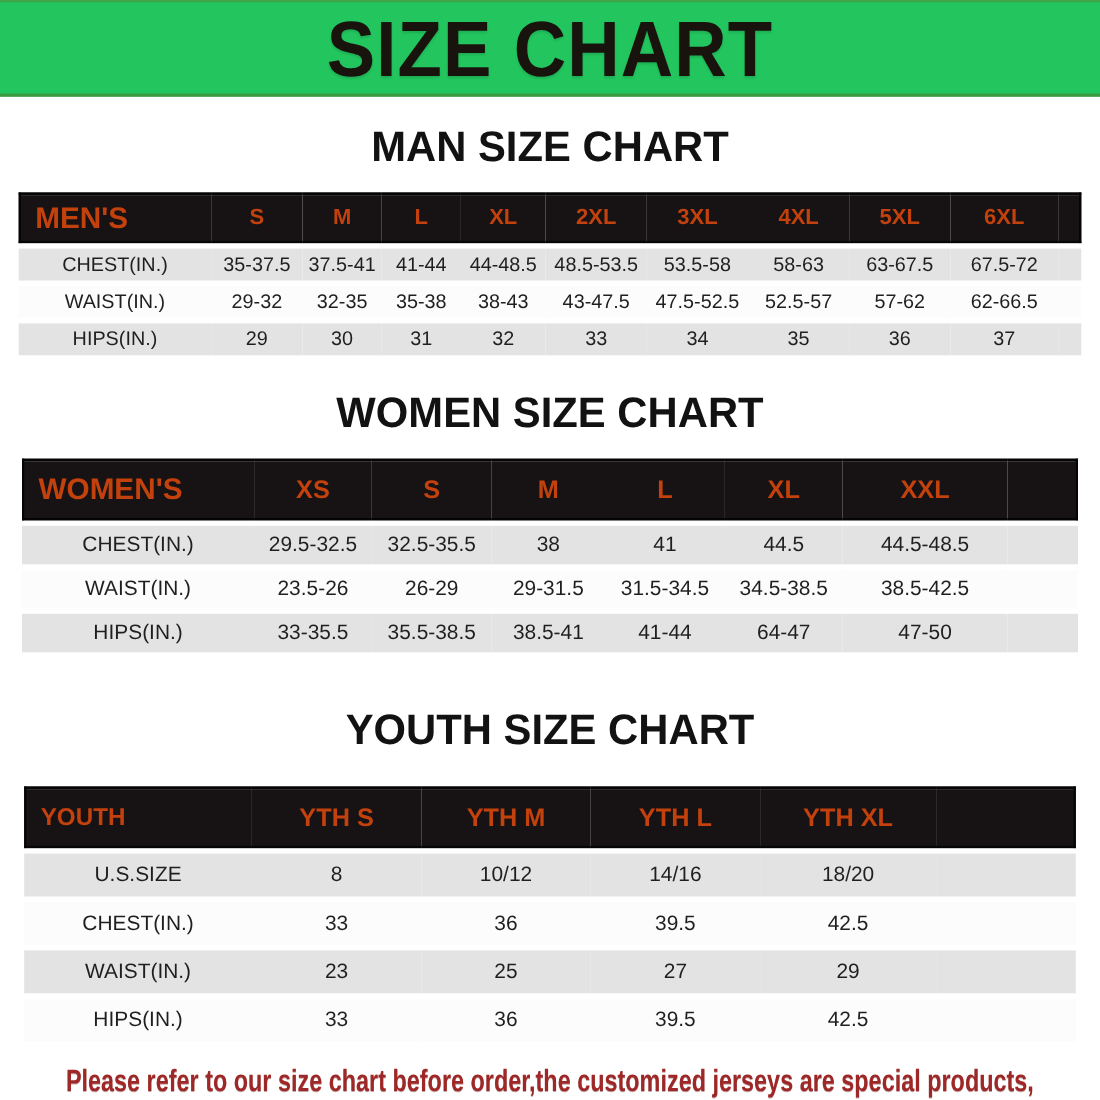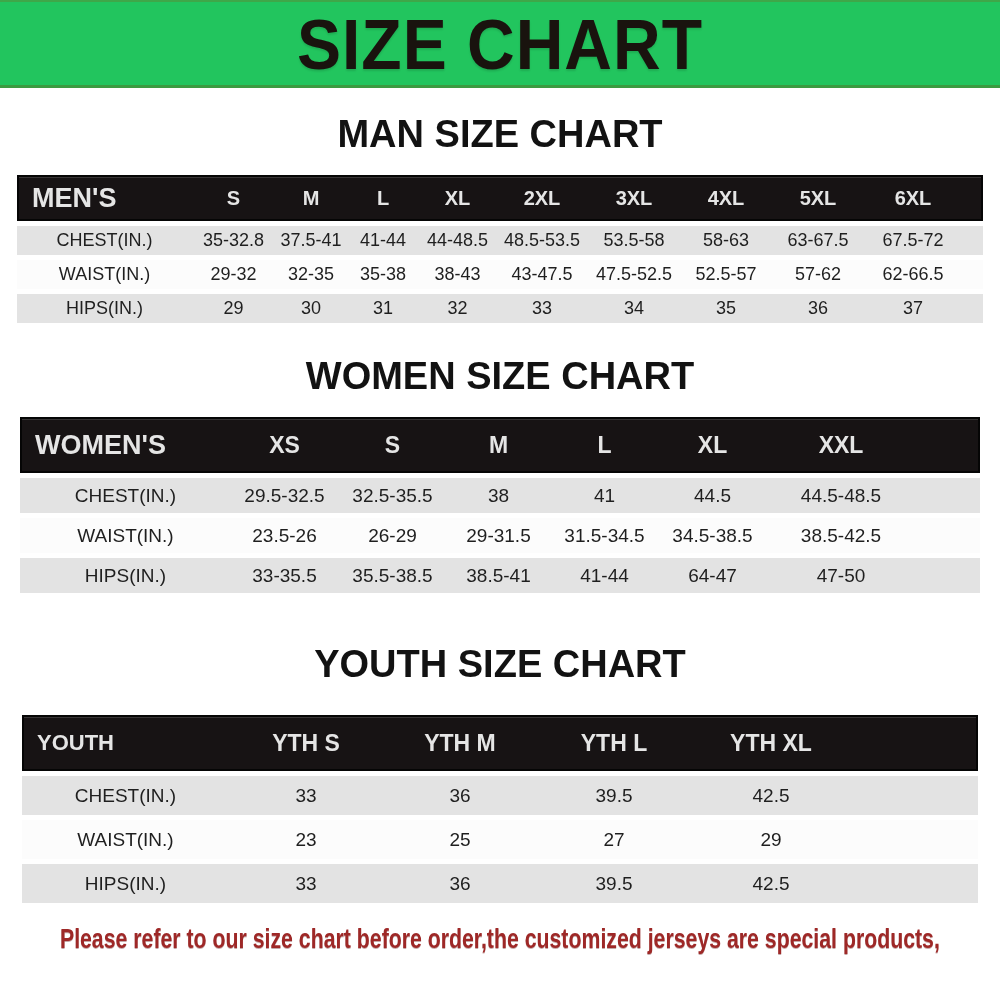--- a/index.html
+++ b/index.html
@@ -23,21 +23,21 @@
     font-weight:700;color:#121212;letter-spacing:0;transform:scaleY(1.02);
   }
   h2#women-title{margin-top:26px;}
   h2#youth-title{margin-top:44px;margin-bottom:24px;}
   
   table.size-table{
     width:928px;margin:0 auto;table-layout:fixed;
     border-collapse:separate;border-spacing:0 5px;
   }
   table.size-table thead th{
-    background:#171314;color:#e5e5e5;font-weight:700;text-align:center;
+    background:#171314;color:#c2410c;font-weight:700;text-align:center;
     border-top:2px solid #050505;border-bottom:2px solid #050505;
     box-shadow:inset 0 1px 0 rgba(255,255,255,.14);
     overflow:hidden;white-space:nowrap;
   }
   table.size-table thead th:first-child{text-align:left;padding-left:13px;border-left:2px solid #050505;}
   table.size-table thead th:last-child{border-right:2px solid #050505;}
   table.size-table td{
     text-align:center;color:#1f1f1f;overflow:hidden;white-space:nowrap;
   }
   table.size-table tbody tr:nth-child(odd) td{background:#e3e3e3;}
@@ -95,21 +95,21 @@
         <th>3XL</th>
         <th>4XL</th>
         <th>5XL</th>
         <th>6XL</th>
         <th></th>
       </tr>
     </thead>
     <tbody>
       <tr>
         <td>CHEST(IN.)</td>
-        <td>35-32.8</td>
+        <td>35-37.5</td>
         <td>37.5-41</td>
         <td>41-44</td>
         <td>44-48.5</td>
         <td>48.5-53.5</td>
         <td>53.5-58</td>
         <td>58-63</td>
         <td>63-67.5</td>
         <td>67.5-72</td>
         <td></td>
       </tr>
@@ -197,20 +197,28 @@
         <th>YOUTH</th>
         <th>YTH S</th>
         <th>YTH M</th>
         <th>YTH L</th>
         <th>YTH XL</th>
         <th></th>
       </tr>
     </thead>
     <tbody>
       <tr>
+        <td>U.S.SIZE</td>
+        <td>8</td>
+        <td>10/12</td>
+        <td>14/16</td>
+        <td>18/20</td>
+        <td></td>
+      </tr>
+      <tr>
         <td>CHEST(IN.)</td>
         <td>33</td>
         <td>36</td>
         <td>39.5</td>
         <td>42.5</td>
         <td></td>
       </tr>
       <tr>
         <td>WAIST(IN.)</td>
         <td>23</td>

